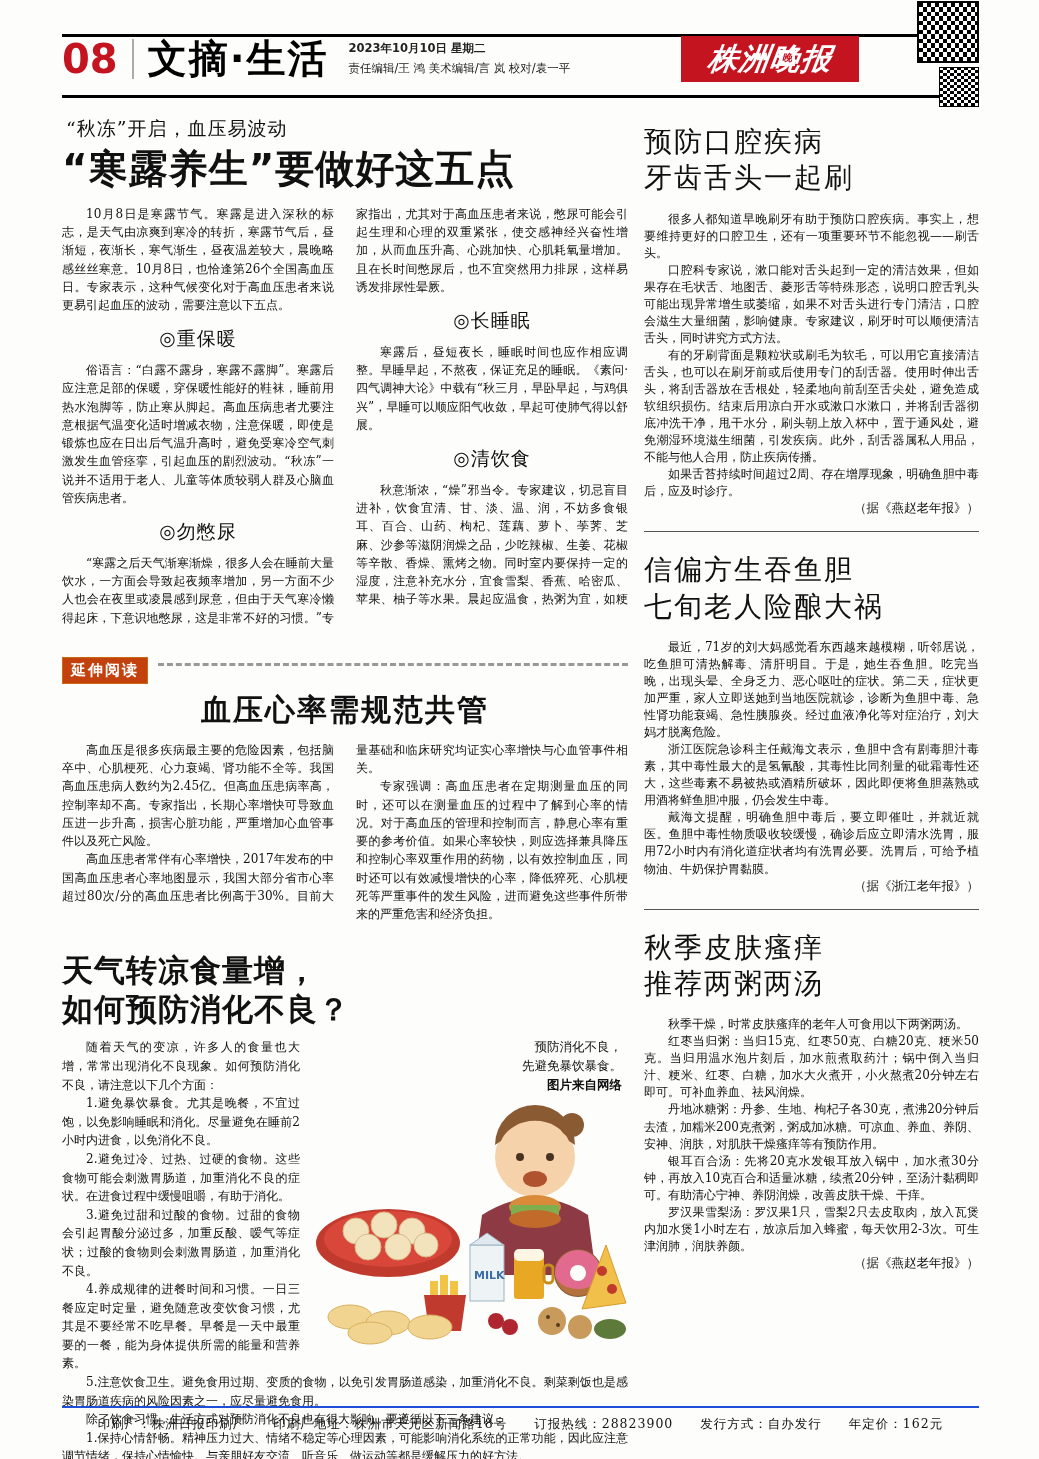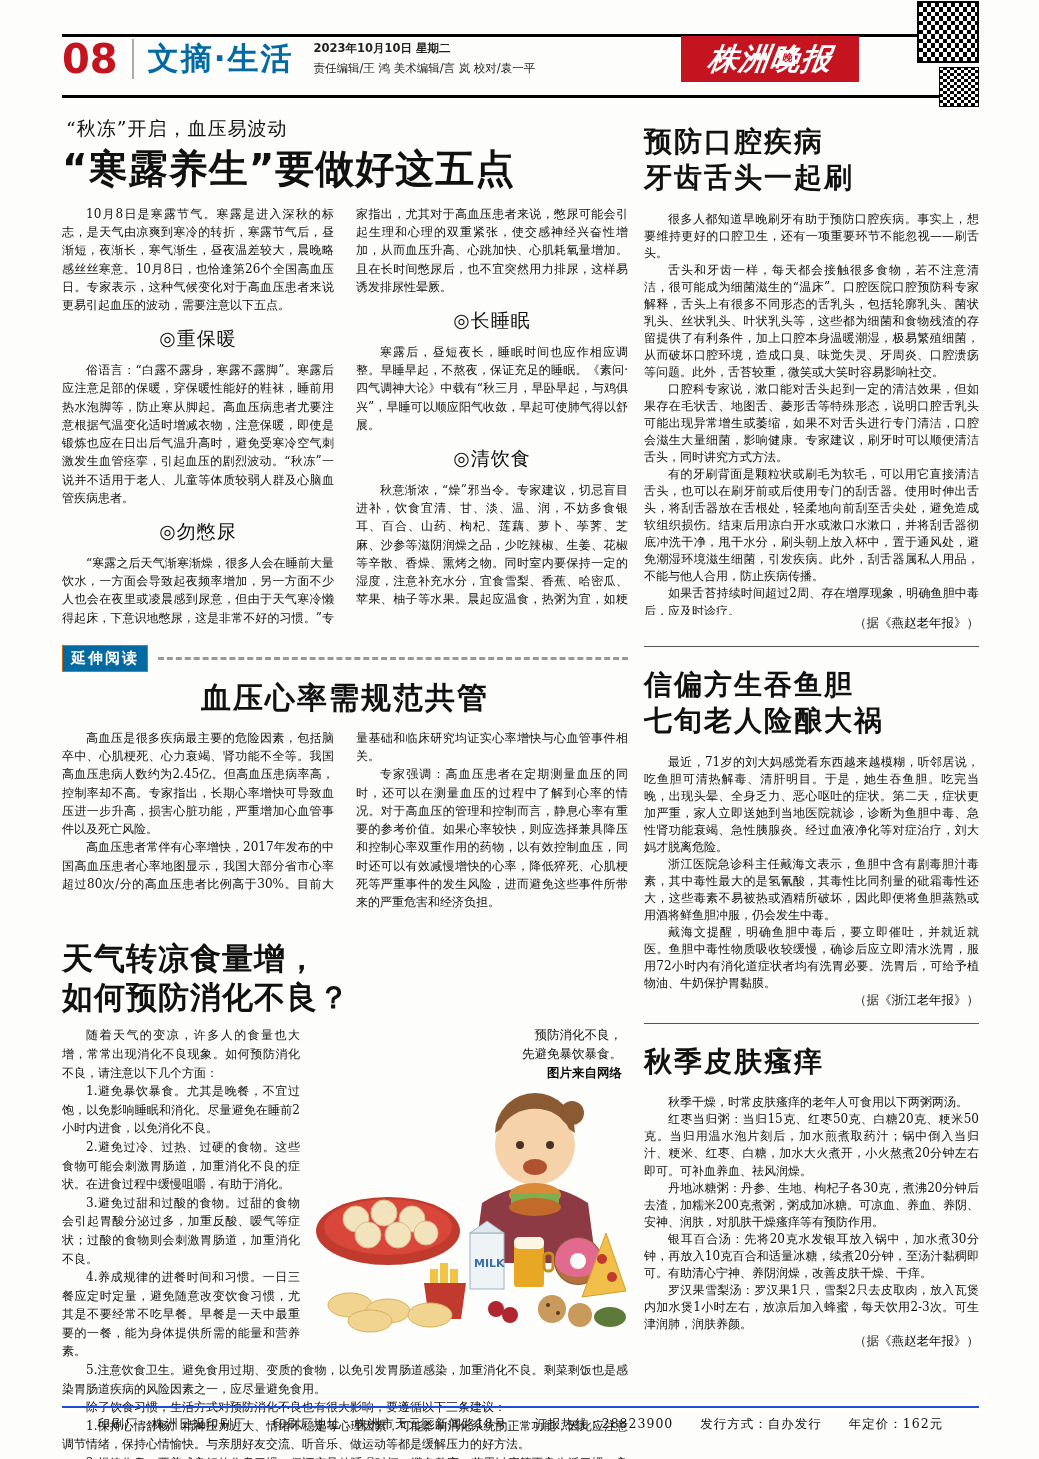--- a/index.html
+++ b/index.html
@@ -7,21 +7,21 @@
   body { font-family:"DejaVu Serif", serif; color:#111; }
   .page {
     position:relative; width:1039px; height:1459px; margin:0 auto;
     background:#fdfdfc; overflow:hidden; padding:34px 60px 0 62px;
   }
   
   .hdr { border-top:3px solid #000; border-bottom:3px solid #000; padding:7px 0 21px 0;
          display:flex; align-items:center; gap:14px; height:64px; }
   .pagenum { font-family:"DejaVu Sans",sans-serif; font-weight:bold; font-size:40px; color:#c41420; line-height:1;}
   .hdr-div { width:2px; height:40px; background:#aaa; }
-  .section-title { font-family:"DejaVu Sans",sans-serif; font-weight:bold; font-size:31px; color:#0369a1; letter-spacing:2px; }
+  .section-title { font-family:"DejaVu Sans",sans-serif; font-weight:bold; font-size:39px; color:#000000; letter-spacing:2px; }
   .hdr-meta { font-family:"DejaVu Sans",sans-serif; font-size:11.5px; color:#222; line-height:1.7; margin-left:6px; }
   .hdr-meta .date { font-weight:bold; }
   .masthead { margin-left:auto; background:#c41420; color:#fff; width:178px; height:46px;
       display:flex; align-items:center; justify-content:center; position:relative; }
   .masthead span { font-family:"DejaVu Serif",serif; font-weight:bold; font-size:30px; font-style:italic;
       transform:skewX(-8deg); letter-spacing:1px; white-space:nowrap; }
   .seal { position:absolute; right:64px; top:14px; width:16px; height:16px; background:#fff;
       color:#c41420; font-size:10px; line-height:16px; text-align:center; font-weight:bold;}
   .qr-wrap { width:96px; height:96px; position:relative; margin-left:10px; flex:none; margin-top:28px;}
   .qr1 { position:absolute; top:-24px; right:0; width:62px; height:62px;
@@ -43,39 +43,39 @@
   .main-title { font-family:"DejaVu Sans",sans-serif; font-weight:bold; font-size:39px;
       letter-spacing:1px; line-height:1.1; margin-bottom:14px; }
   .main-body { column-count:2; column-gap:22px; height:430px; overflow:hidden;
       font-size:12px; line-height:1.52; text-align:justify; }
   .main-body p { text-indent:2em; }
   .sub-head { font-family:"DejaVu Sans",sans-serif; font-size:19px; font-weight:500;
       text-align:center; margin:10px 0 8px; letter-spacing:1px; }
   .src { text-align:right; font-size:12.5px; text-indent:0 !important; }
   
   .ext-bar { display:flex; align-items:center; gap:10px; margin:10px 0 4px; }
-  .ext-tag { background:#0369a1; color:#fff; font-family:"DejaVu Sans",sans-serif;
-     font-size:15px; font-weight:bold; padding:3px 8px; letter-spacing:2px; border:1px solid #c96a10;}
+  .ext-tag { background:#c2410c; color:#fff; font-family:"DejaVu Sans",sans-serif;
+     font-size:15px; font-weight:bold; padding:3px 8px; letter-spacing:2px; border:1px solid #c96a10;margin-top:12px;}
   .ext-dashes { flex:1; height:0; border-top:3px dashed #999; }
   .ext-title { text-align:center; font-weight:bold; font-size:30px; letter-spacing:2px; margin:6px 0 10px;font-family:Liberation Mono, monospace; }
   .ext-body { column-count:2; column-gap:22px; height:196px; overflow:hidden;
       font-size:12px; line-height:1.52; text-align:justify; }
   .ext-body p { text-indent:2em; }
   
   .dig { margin-top:14px; }
   .dig-title { font-weight:bold; font-size:31px; line-height:1.25; letter-spacing:1px; margin-bottom:10px;}
   .dig-body { font-size:12px; line-height:1.55; text-align:justify; max-height:442px; overflow:hidden;}
   .dig-body p { text-indent:2em; }
   .dig-fig { float:right; width:318px; margin:0 0 4px 10px; }
   .dig-caption { text-align:right; font-size:12.5px; line-height:1.5; padding-right:6px; }
   .dig-caption .cap-src { font-family:"DejaVu Sans",sans-serif; font-weight:bold; }
   
   .r-article { padding:4px 0 10px; }
   .r-rule { border-top:1px solid #555; margin:4px 0 10px; }
-  .r-title { font-weight:bold; font-size:28px; line-height:1.3; letter-spacing:2px; margin:6px 0 14px; }
+  .r-title { font-weight:normal; font-size:28px; line-height:1.3; letter-spacing:2px; margin:6px 0 14px; }
   .r-body { font-size:12px; line-height:1.42; text-align:justify; overflow:hidden; }
   .r-body p { text-indent:2em; }
   .r-body.oral { max-height:404px; }
   .r-body.fish { max-height:262px; }
   .r-body.skin { max-height:312px; }
   
   .footer { position:absolute; left:62px; right:60px; bottom:26px;
      border-top:2px solid #1d4ed8; text-align:center;
      font-size:12.5px; padding-top:8px; letter-spacing:1px; }
 </style>
@@ -229,21 +229,20 @@
 
     <div class="col-right">
 
       <div class="r-article">
         <div class="r-title">
           <div>预防口腔疾病</div>
           <div>牙齿舌头一起刷</div>
         </div>
         <div class="r-body oral">
           <p>很多人都知道早晚刷牙有助于预防口腔疾病。事实上，想要维持更好的口腔卫生，还有一项重要环节不能忽视——刷舌头。</p>
-          <p>舌头和牙齿一样，每天都会接触很多食物，若不注意清洁，很可能成为细菌滋生的“温床”。口腔医院口腔预防科专家解释，舌头上有很多不同形态的舌乳头，包括轮廓乳头、菌状乳头、丝状乳头、叶状乳头等，这些都为细菌和食物残渣的存留提供了有利条件，加上口腔本身温暖潮湿，极易繁殖细菌，从而破坏口腔环境，造成口臭、味觉失灵、牙周炎、口腔溃疡等问题。此外，舌苔较重，微笑或大笑时容易影响社交。</p>
           <p>口腔科专家说，漱口能对舌头起到一定的清洁效果，但如果存在毛状舌、地图舌、菱形舌等特殊形态，说明口腔舌乳头可能出现异常增生或萎缩，如果不对舌头进行专门清洁，口腔会滋生大量细菌，影响健康。专家建议，刷牙时可以顺便清洁舌头，同时讲究方式方法。</p>
           <p>有的牙刷背面是颗粒状或刷毛为软毛，可以用它直接清洁舌头，也可以在刷牙前或后使用专门的刮舌器。使用时伸出舌头，将刮舌器放在舌根处，轻柔地向前刮至舌尖处，避免造成软组织损伤。结束后用凉白开水或漱口水漱口，并将刮舌器彻底冲洗干净，甩干水分，刷头朝上放入杯中，置于通风处，避免潮湿环境滋生细菌，引发疾病。此外，刮舌器属私人用品，不能与他人合用，防止疾病传播。</p>
           <p>如果舌苔持续时间超过2周、存在增厚现象，明确鱼胆中毒后，应及时诊疗。</p>
         </div>
         <p class="src">（据《燕赵老年报》）</p>
       </div>
 
       <div class="r-rule"></div>
 
       <div class="r-article">
@@ -257,20 +256,21 @@
           <p>戴海文提醒，明确鱼胆中毒后，要立即催吐，并就近就医。鱼胆中毒性物质吸收较缓慢，确诊后应立即清水洗胃，服用72小时内有消化道症状者均有洗胃必要。洗胃后，可给予植物油、牛奶保护胃黏膜。</p>
         </div>
         <p class="src">（据《浙江老年报》）</p>
       </div>
 
       <div class="r-rule"></div>
 
       <div class="r-article">
         <div class="r-title">
           <div>秋季皮肤瘙痒</div>
+          <div>推荐两粥两汤</div>
         </div>
         <div class="r-body skin">
           <p>秋季干燥，时常皮肤瘙痒的老年人可食用以下两粥两汤。</p>
           <p>红枣当归粥：当归15克、红枣50克、白糖20克、粳米50克。当归用温水泡片刻后，加水煎煮取药汁；锅中倒入当归汁、粳米、红枣、白糖，加水大火煮开，小火熬煮20分钟左右即可。可补血养血、祛风润燥。</p>
           <p>丹地冰糖粥：丹参、生地、枸杞子各30克，煮沸20分钟后去渣，加糯米200克煮粥，粥成加冰糖。可凉血、养血、养阴、安神、润肤，对肌肤干燥瘙痒等有预防作用。</p>
           <p>银耳百合汤：先将20克水发银耳放入锅中，加水煮30分钟，再放入10克百合和适量冰糖，续煮20分钟，至汤汁黏稠即可。有助清心宁神、养阴润燥，改善皮肤干燥、干痒。</p>
           <p>罗汉果雪梨汤：罗汉果1只，雪梨2只去皮取肉，放入瓦煲内加水煲1小时左右，放凉后加入蜂蜜，每天饮用2-3次。可生津润肺，润肤养颜。</p>
         </div>
         <p class="src">（据《燕赵老年报》）</p>
       </div>

